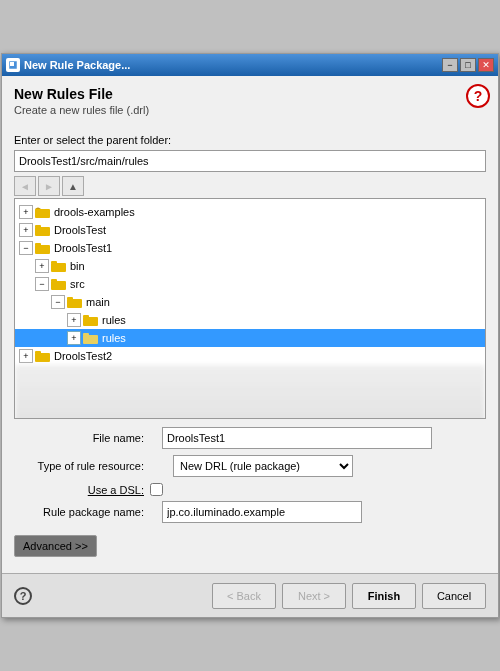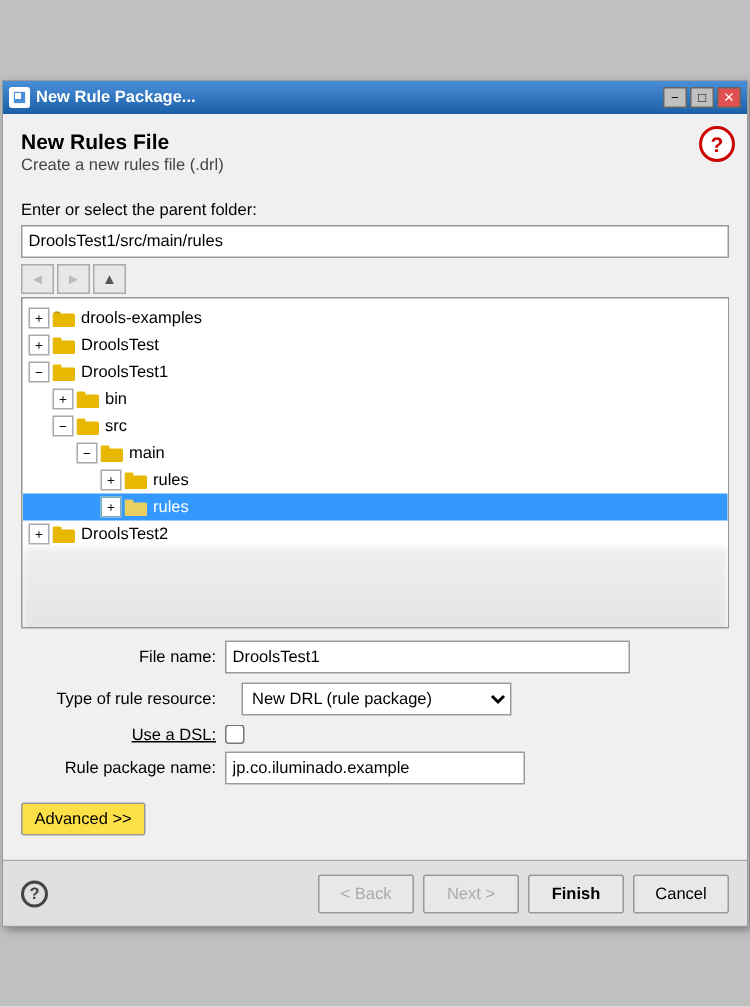--- a/index.html
+++ b/index.html
@@ -204,21 +204,21 @@
     }
     .form-row {
       display: flex;
       align-items: center;
       margin-bottom: 6px;
     }
     .form-label {
       font-size: 11px;
       color: #000;
       text-align: right;
-      margin-right: 6px;
+      margin-right: 18px;
     }
     .form-input {
       height: 22px;
       border: 1px solid #999;
       padding: 2px 4px;
       font-size: 11px;
       background: white;
     }
     .dropdown-wrap {
       display: flex;
@@ -246,21 +246,21 @@
     }
     input[type="checkbox"] {
       width: 13px;
       height: 13px;
       cursor: pointer;
     }
     .advanced-btn {
       display: inline-flex;
       align-items: center;
       height: 22px;
-      background: #fde047;
+      background: #737373;
       border: 1px solid #999;
       border-radius: 2px;
       padding: 0 8px;
       font-size: 11px;
       cursor: pointer;
       margin-top: 6px;
     }
     .footer {
       height: 44px;
       background: #e0e0e0;

